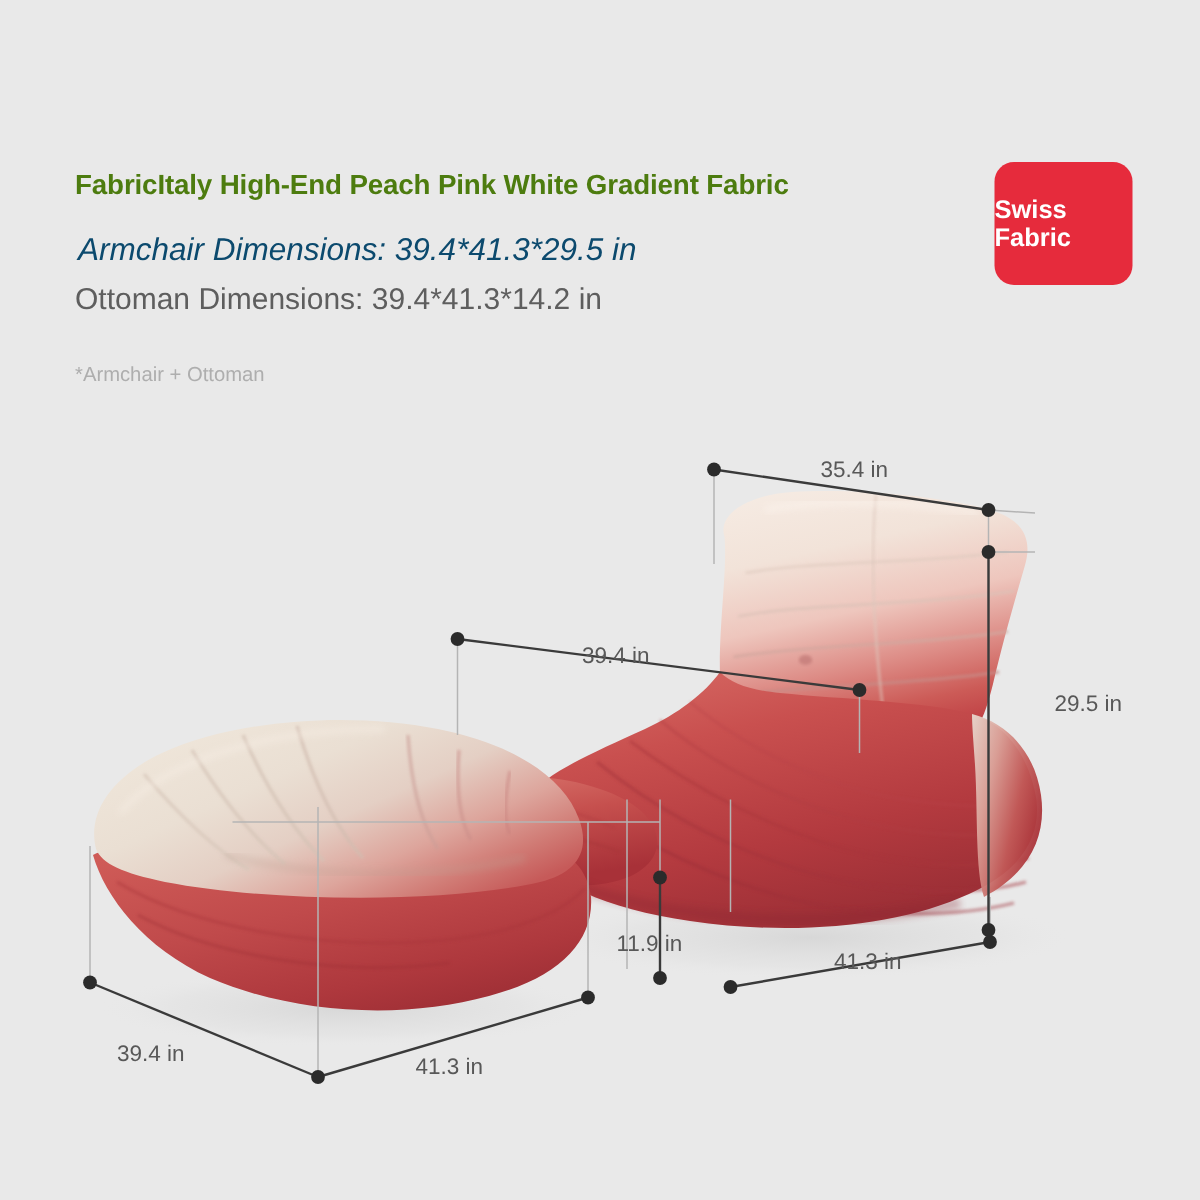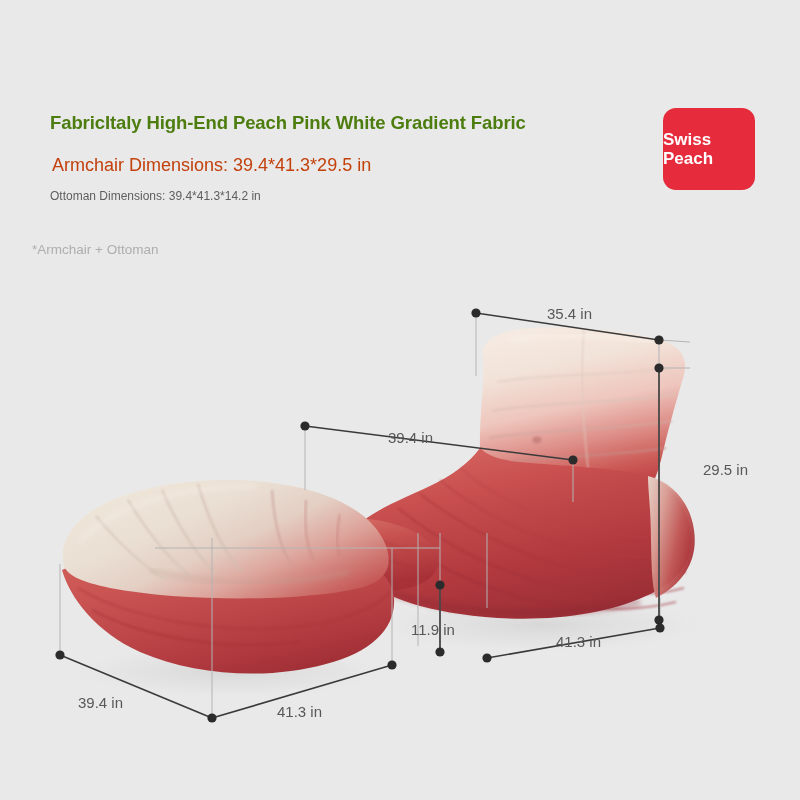--- a/index.html
+++ b/index.html
@@ -13,23 +13,23 @@
 
   
   .logo-row { position: absolute; left: 50px; top: 45px; display: flex; align-items: center; gap: 12px; }
   .flag-icon { width: 48px; height: 34px; display: block; }
   .brand-word { font-size: 34px; font-weight: 700; color: #1b1b1b; letter-spacing: -0.5px; line-height: 1; }
 
   .product-title {
     position: absolute; left: 50px; top: 112px;
     font-size: 18.5px; font-weight: 700; color: #4d7c0f; letter-spacing: -0.1px;
   }
-  .dim-line-1 { position: absolute; left: 52px; top: 155px; font-size: 18px; color: #c2410c; }
-  .dim-line-2 { position: absolute; left: 50px; top: 189px; font-size: 12px; color: #5e5e5e; }
-  .footnote   { position: absolute; left: 32px; top: 242px; font-size: 13.5px; color: #aeaeae; }
+  .dim-line-1 { position: absolute; left: 52px; top: 155px; font-size: 21px; color: #0c4a6e; font-style: italic; }
+  .dim-line-2 { position: absolute; left: 50px; top: 189px; font-size: 20px; color: #5e5e5e; }
+  .footnote   { position: absolute; left: 50px; top: 242px; font-size: 13.5px; color: #aeaeae; }
 
   .swiss-badge {
     position: absolute; left: 663px; top: 108px; width: 92px; height: 82px;
     background: #e62b3c; border-radius: 13px;
     display: flex; flex-direction: column; align-items: flex-start; justify-content: center;
     color: #fff; font-size: 17px; font-weight: 700; line-height: 1.12; text-align: center;
   }
 
   
   .scene { position: absolute; left: 0; top: 280px; width: 636px; height: 470px; }
@@ -47,21 +47,21 @@
 <div id="page">
 
 
   <div class="product-title">FabricItaly High-End Peach Pink White Gradient Fabric</div>
   <div class="dim-line-1">Armchair Dimensions: 39.4*41.3*29.5 in</div>
   <div class="dim-line-2">Ottoman Dimensions: 39.4*41.3*14.2 in</div>
   <div class="footnote">*Armchair + Ottoman</div>
 
   <div class="swiss-badge">
     <span>Swiss</span>
-    <span>Peach</span>
+    <span>Fabric</span>
   </div>
 
   <div class="scene">
 
     <svg class="furniture" viewBox="0 0 800 470">
       <defs>
 
         <linearGradient id="gChairBack" x1="0" y1="0" x2="0.25" y2="1">
           <stop offset="0%" stop-color="#f6ece4"></stop>
           <stop offset="28%" stop-color="#f2e3d9"></stop>

